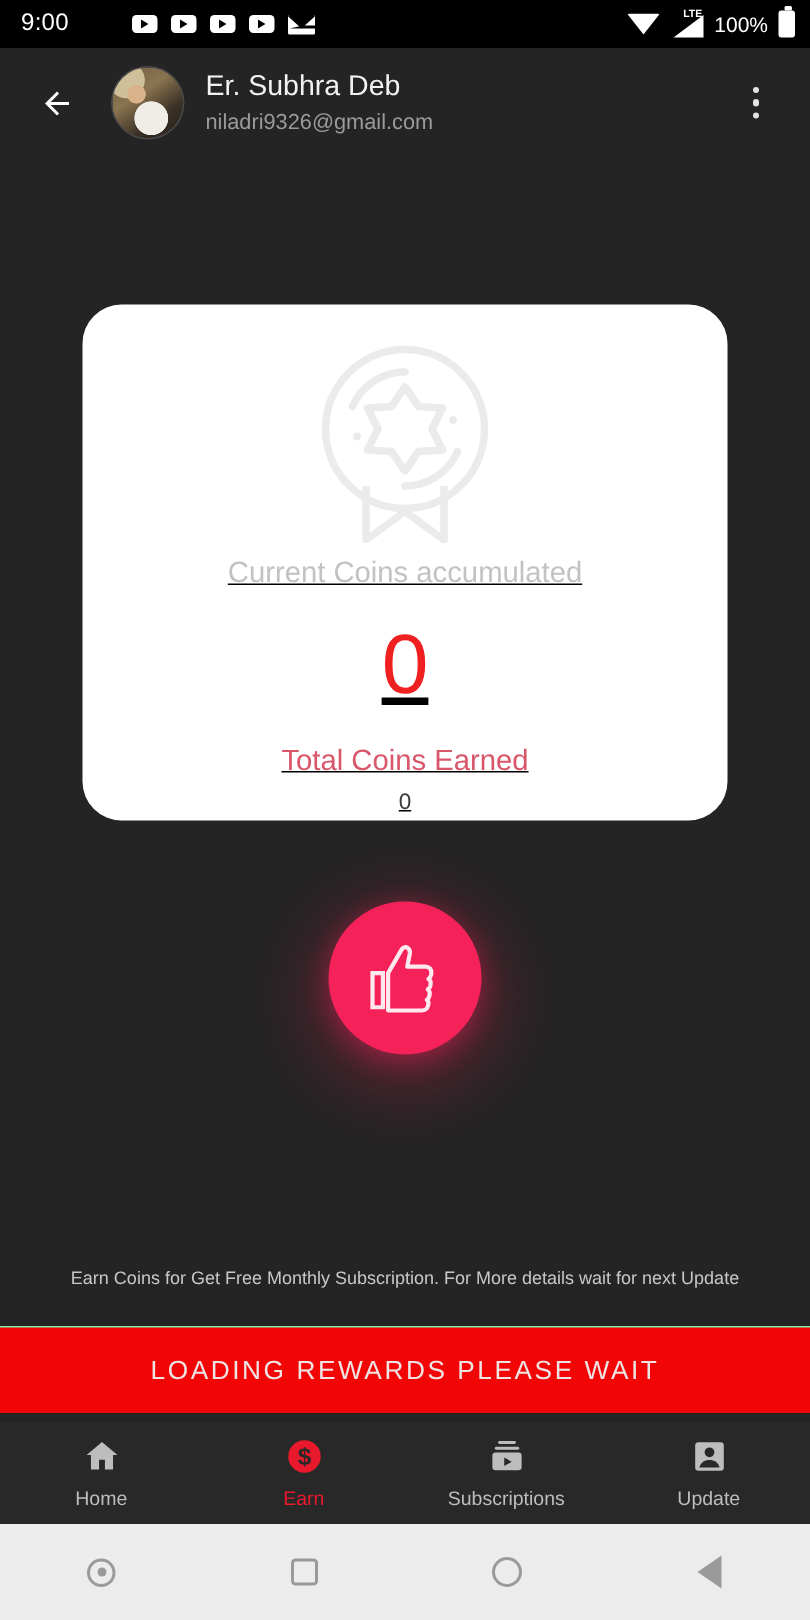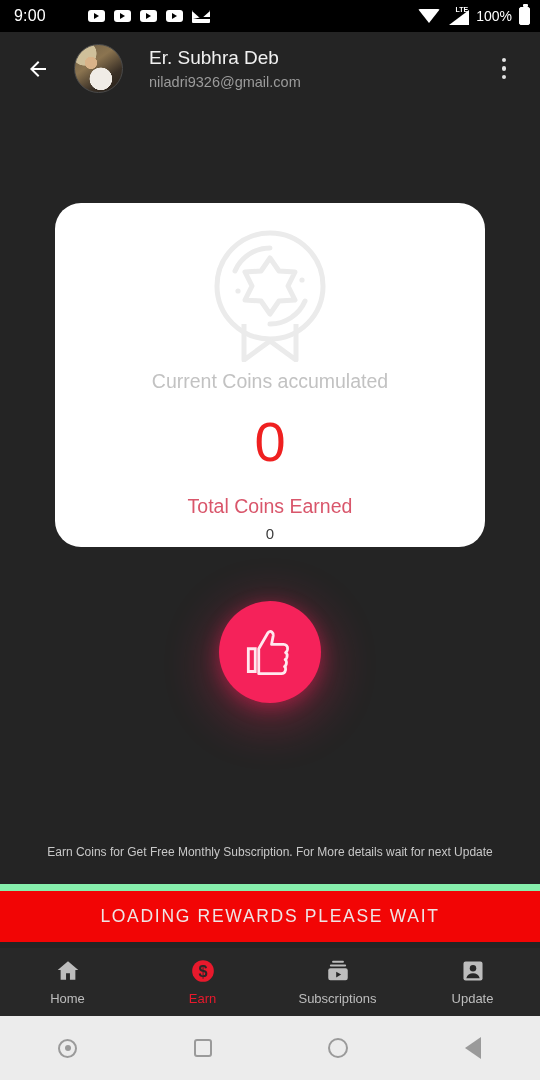--- a/index.html
+++ b/index.html
@@ -55,35 +55,35 @@
   .back-btn svg { width:24px; height:24px; }
   .avatar {
     width:49px; height:49px; border-radius:50%; margin-left:16px; flex:none;
     background:
       radial-gradient(circle at 34% 38%, #d9b389 0 14%, transparent 15%),
       radial-gradient(circle at 55% 72%, #f0ece6 0 26%, transparent 27%),
       radial-gradient(circle at 20% 18%, #cfc09a 0 22%, transparent 23%),
       linear-gradient(145deg,#6f5f46 0%, #8b7450 38%, #3a3026 70%, #241d16 100%);
     border:1px solid #4a4a4a;
   }
-  .id-block { margin-left:26px; display:flex; flex-direction:column; justify-content:center; }
+  .id-block { margin-left:14px; display:flex; flex-direction:column; justify-content:center; }
   .id-name { color:#f1f1f1; font-size:19px; font-weight:400; line-height:24px; }
   .id-mail { color:#9b9b9b; font-size:14.5px; line-height:20px; margin-top:2px; }
   .kebab { margin-left:auto; width:36px; height:44px; display:flex; flex-direction:column;
            align-items:center; justify-content:center; gap:4px; cursor:pointer; }
   .kebab i { display:block; width:4.5px; height:4.5px; border-radius:50%; background:#e3e3e3; }
 
   
   .page-title { text-align:center; color:#fff; font-size:30px; font-weight:bold; margin-top:20px; letter-spacing:.2px; }
 
   
   .card {
     position:absolute; left:55px; top:203px; width:430px; height:344px;
     background:#fff; border-radius:26px;
-    display:flex; flex-direction:column; align-items:center;
+    display:flex; flex-direction:column; align-items:center;text-decoration:underline;
   }
   .award { margin-top:25px; }
   .card-label { color:#c2c2c2; font-size:19.5px; margin-top:4px; }
   .big-count { color:#ef2020; font-size:56px; font-weight:500; line-height:66px; margin-top:16px; }
   .total-label { color:#d9566b; font-size:19.5px; margin-top:20px; }
   .total-count { color:#3b3b3b; font-size:15px; margin-top:7px; }
 
   
   .fab-wrap { position:absolute; left:0; right:0; top:601px; display:flex; justify-content:center; }
   .fab {
@@ -99,21 +99,21 @@
   .note {
     position:absolute; left:0; right:0; top:845px; text-align:center;
     color:#c8c8c8; font-size:12px; padding:0 16px;
   }
 
   
   .loading-btn {
     position:absolute; left:0; top:884px; width:540px; height:58px;
     background:#f20505; display:flex; align-items:center; justify-content:center;
     color:#efe4e4; font-size:17.5px; letter-spacing:1.7px; cursor:pointer;
-    border-top:7px solid #86efac;
+    border-top:1px solid #86efac;
   }
 
   
   .bottomnav {
     position:absolute; left:0; top:948px; width:540px; height:68px;
     background:#282828; display:flex; align-items:center;
   }
   .nav-item { flex:1; display:flex; flex-direction:column; align-items:center; gap:7px; cursor:pointer; }
   .nav-label { font-size:13px; color:#bdbdbd; }
   .nav-item.active .nav-label { color:#e8192c; }

